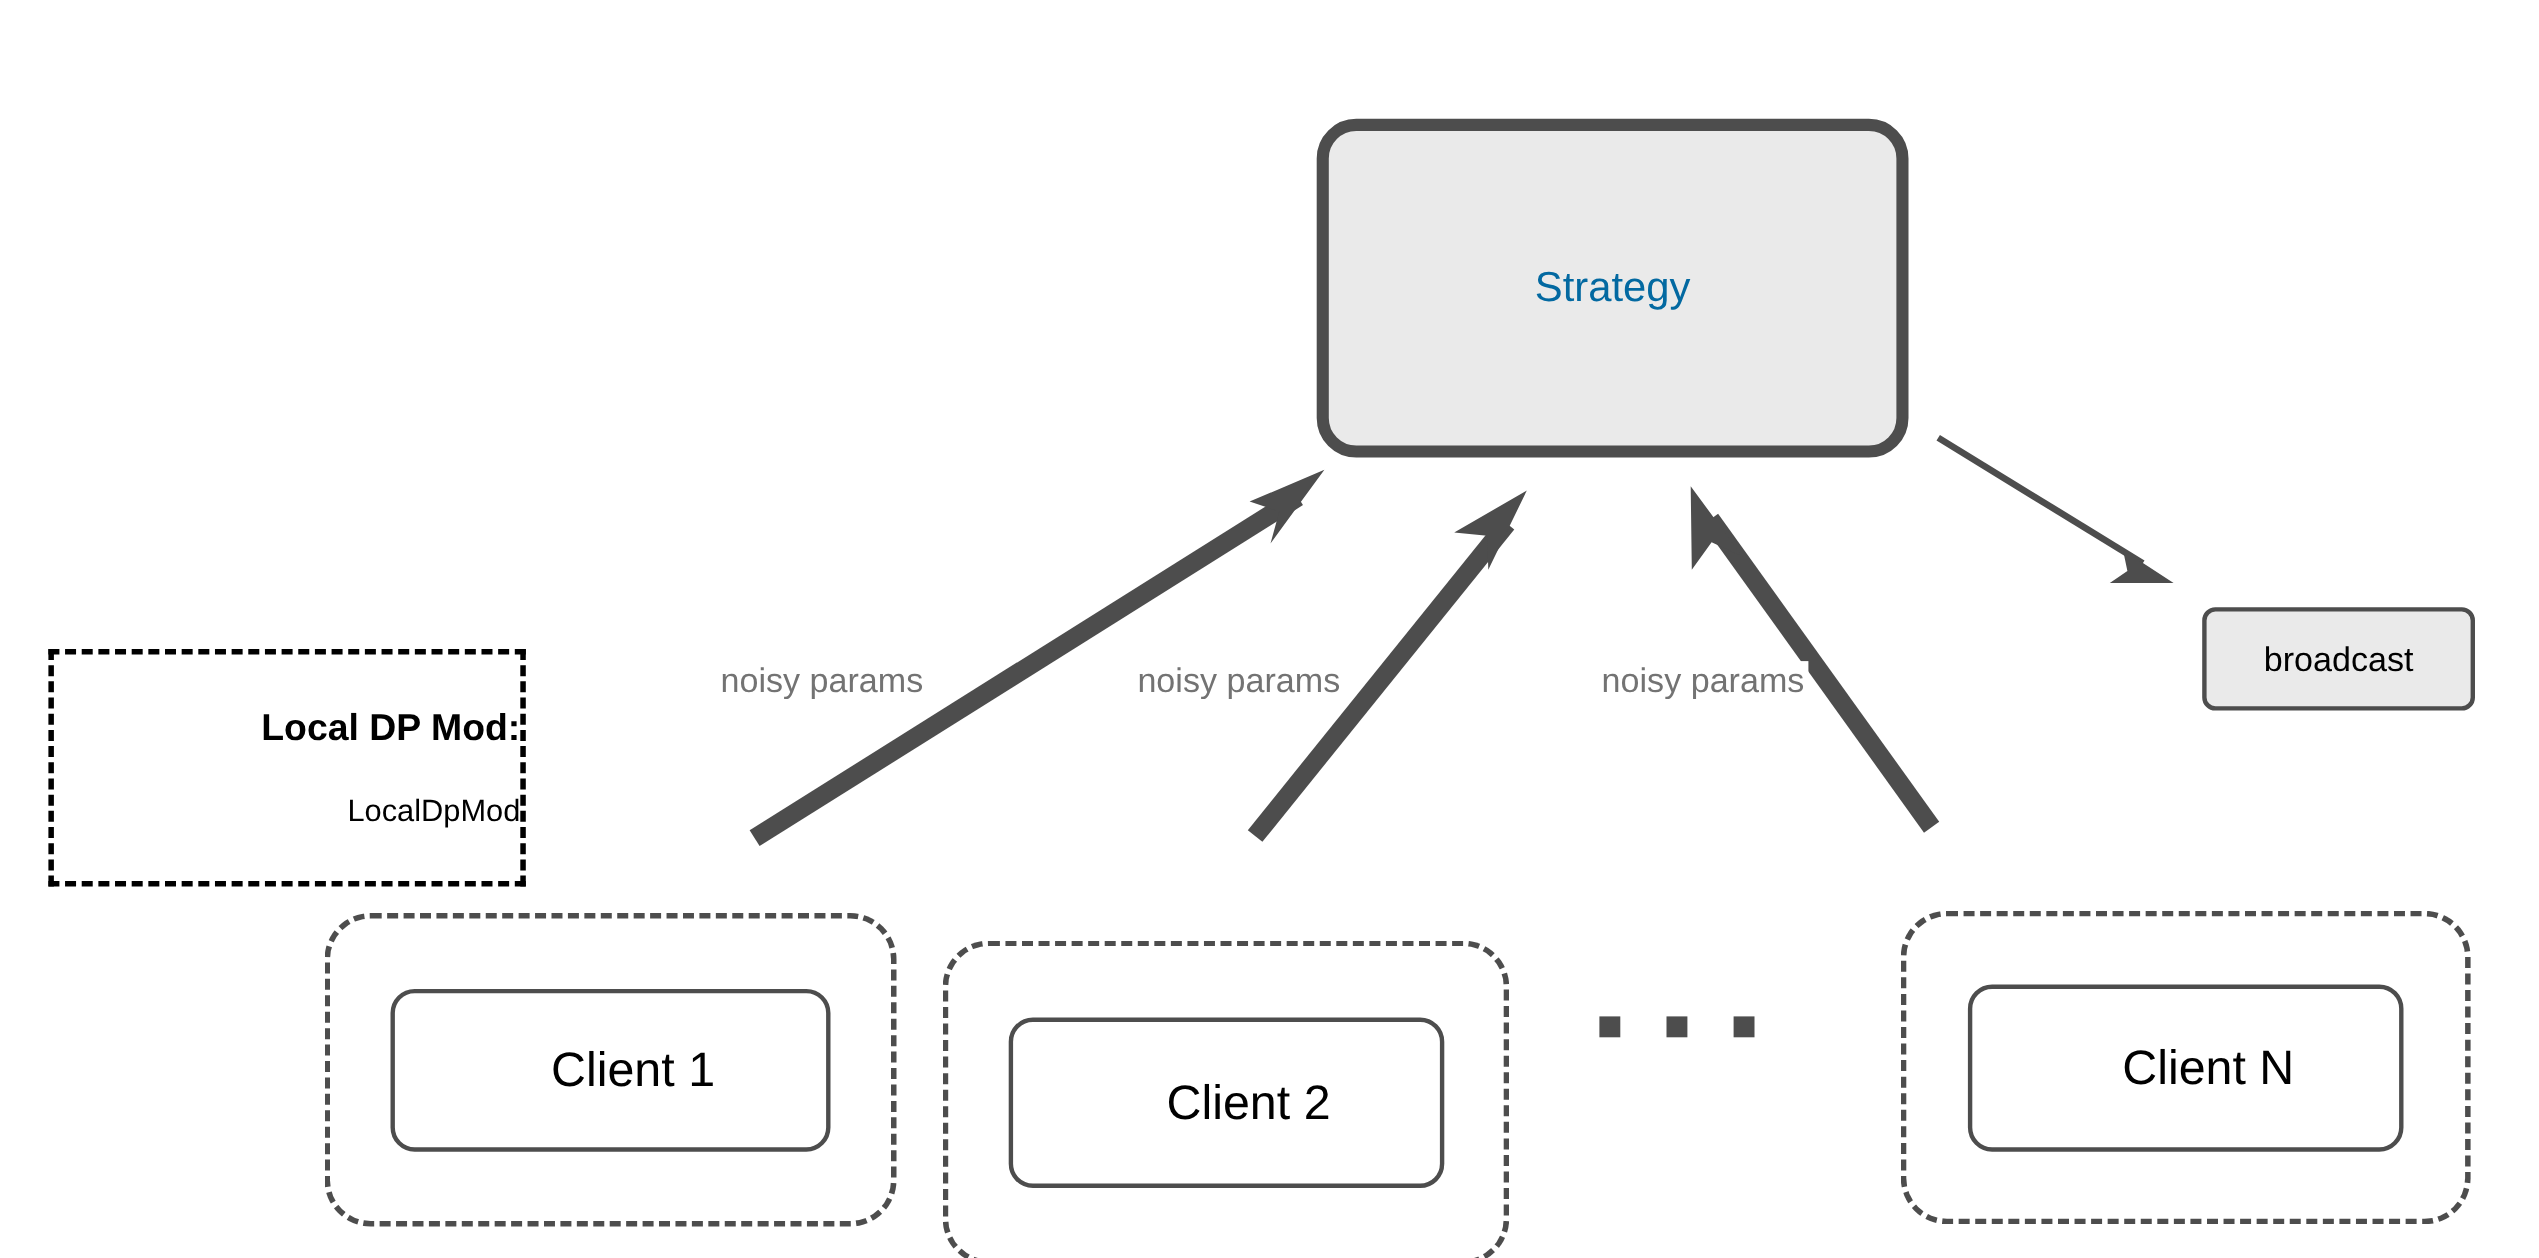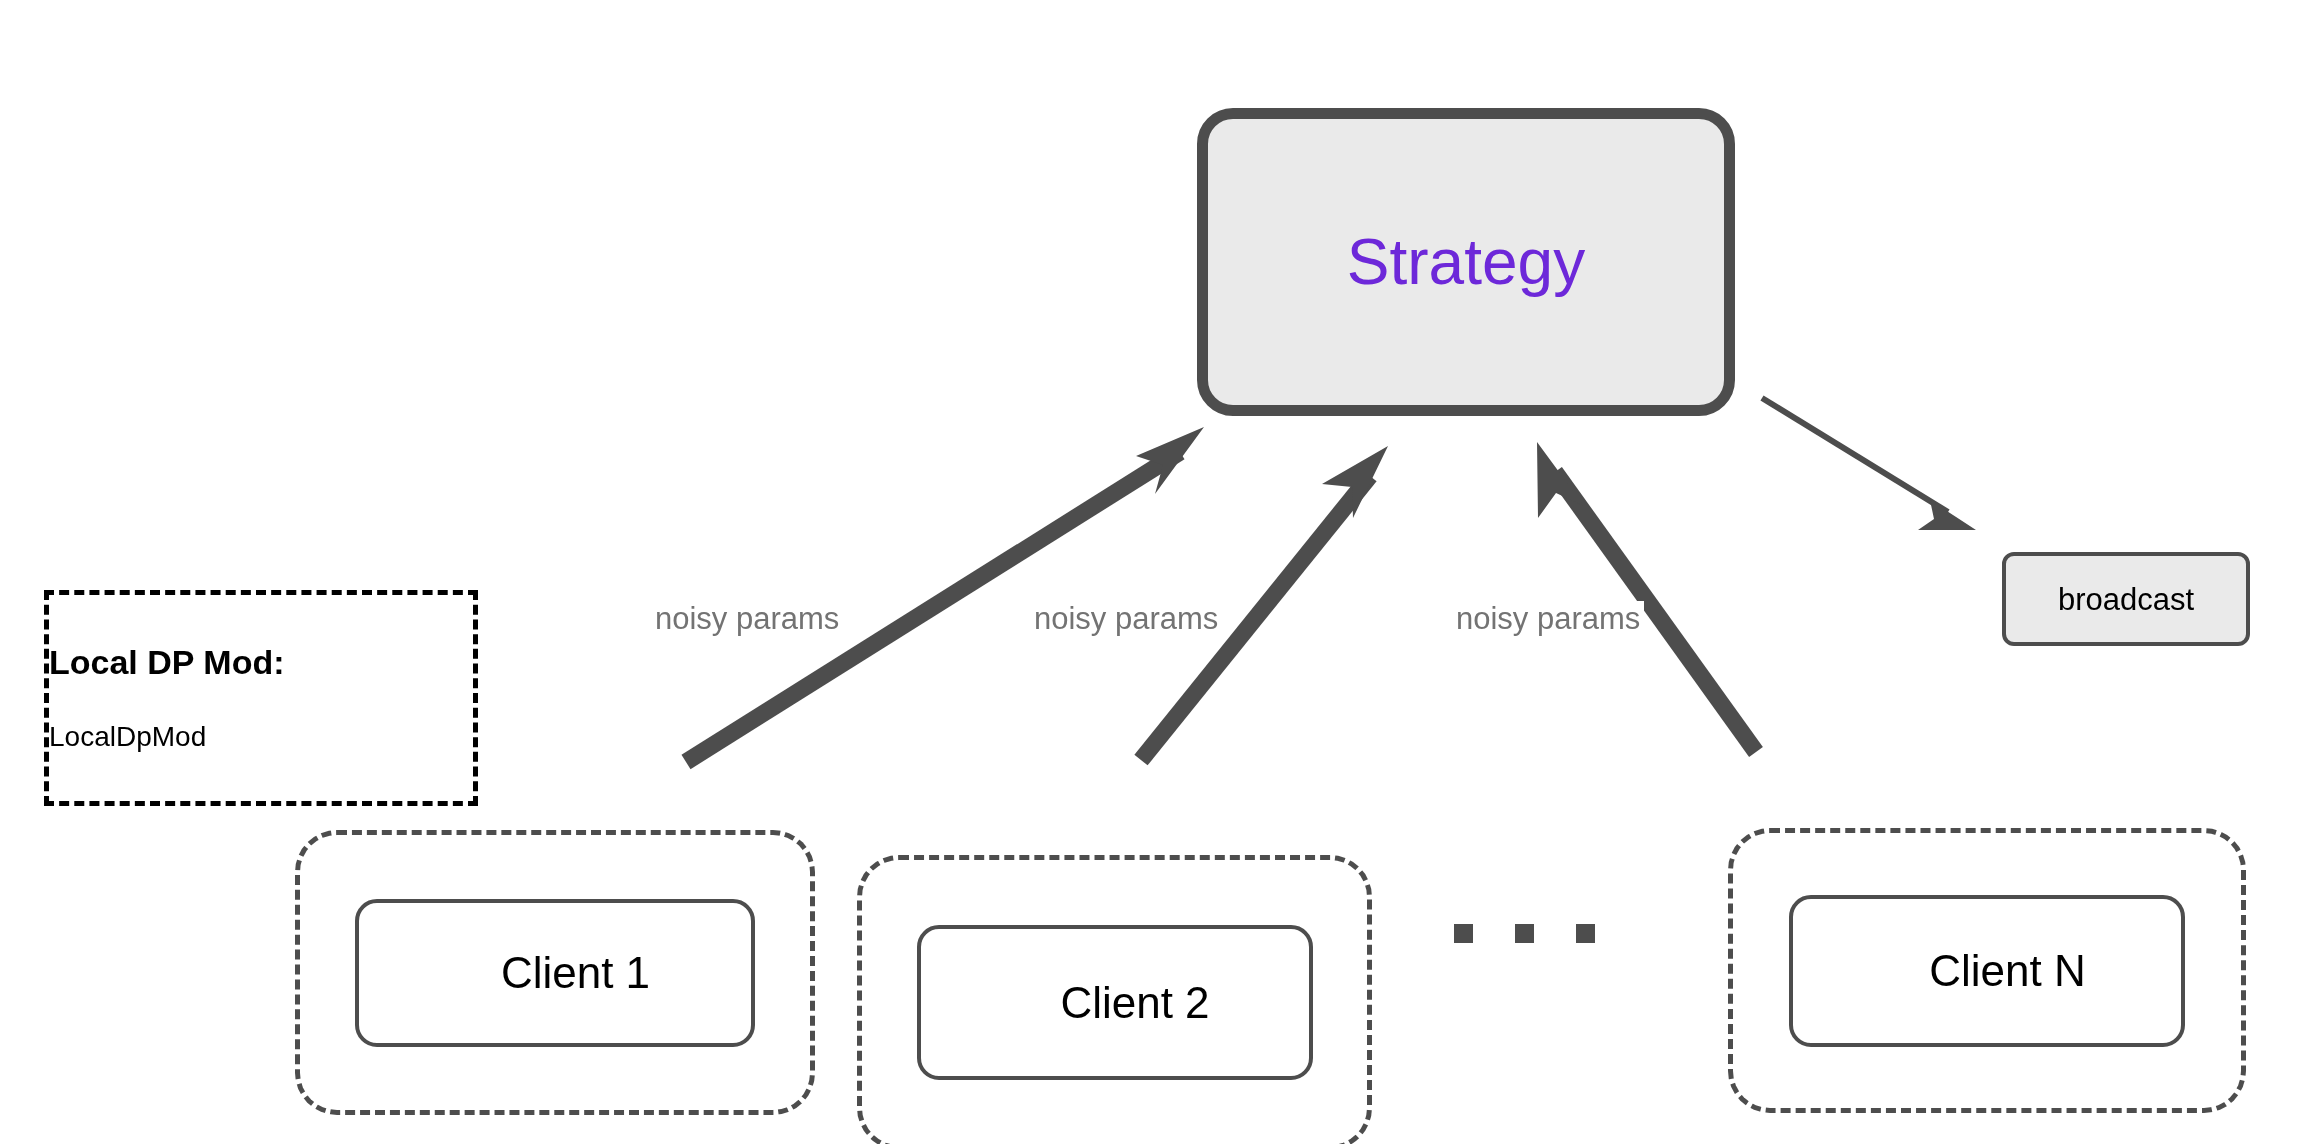--- a/index.html
+++ b/index.html
@@ -35,22 +35,22 @@
     height: 308px;
     box-sizing: border-box;
     background: #eaeaea;
     border: 11px solid #4d4d4d;
     border-radius: 36px;
     display: flex;
     align-items: center;
     justify-content: center;
   }
   .strategy-label {
-    font-size: 64px;
-    color: #6d28d9;
+    font-size: 38px;
+    color: #0369a1;
     line-height: 1;
   }
 
   
   .broadcast-node {
     position: absolute;
     left: 2002px;
     top: 552px;
     width: 248px;
     height: 94px;
@@ -73,21 +73,21 @@
     position: absolute;
     left: 44px;
     top: 590px;
     width: 434px;
     height: 216px;
     box-sizing: border-box;
     border: 5px dashed #000000;
     background: transparent;
     display: flex;
     flex-direction: column;
-    align-items: flex-start;
+    align-items: flex-end;
     justify-content: center;
   }
   .dpmod-title {
     font-size: 34px;
     font-weight: bold;
     color: #000000;
     line-height: 1;
     margin-bottom: 44px;
   }
   .dpmod-value {

